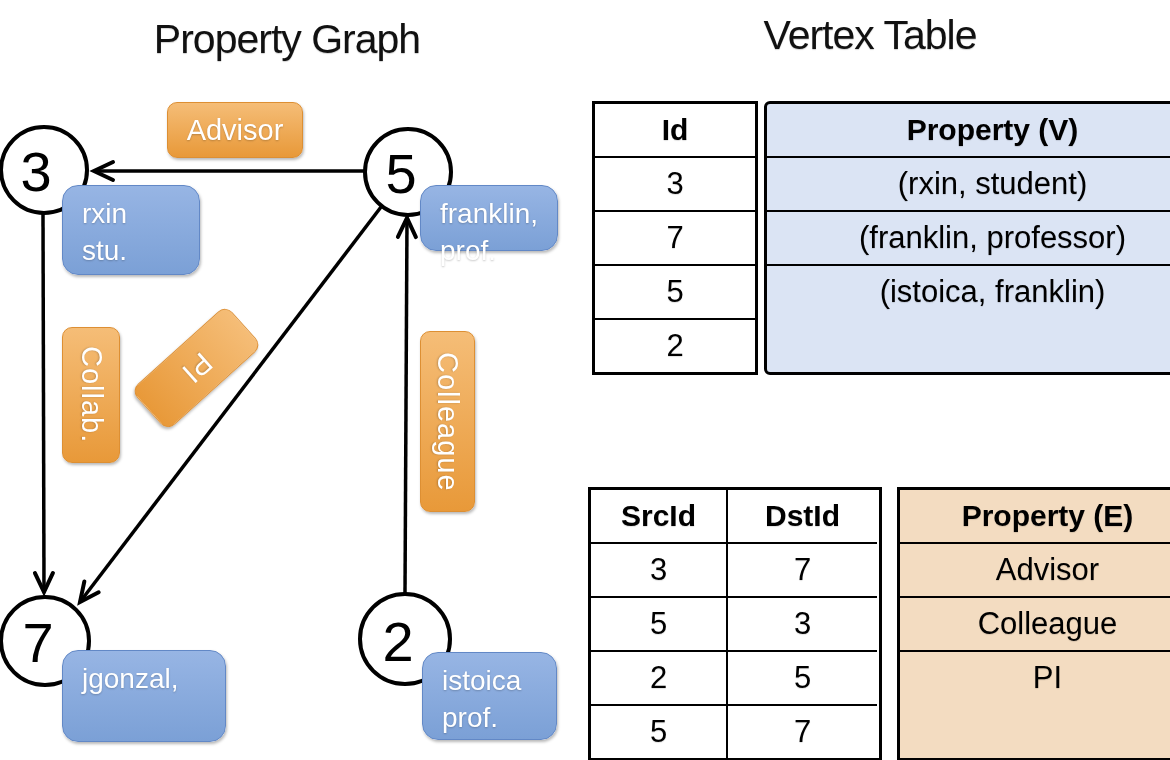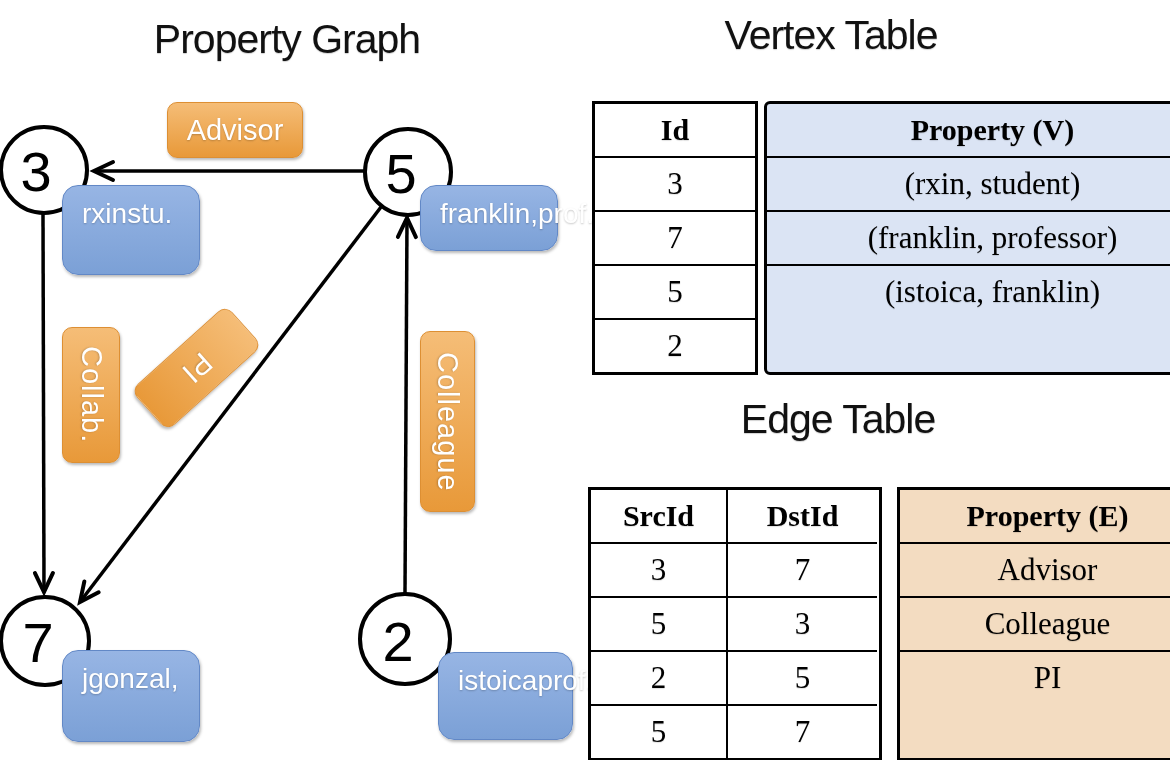--- a/index.html
+++ b/index.html
@@ -6,76 +6,75 @@
   .slide{
     position:relative;width:1170px;height:760px;background:#fff;overflow:hidden;
     font-family:"Liberation Sans","DejaVu Sans",sans-serif;color:#000;
   }
   .title{
     position:absolute;text-align:center;font-size:41px;font-weight:300;
     letter-spacing:-1px;color:#111;text-shadow:0 1px 1px rgba(0,0,0,0.18);
     white-space:nowrap;
   }
   #graph-title{left:2px;top:16px;width:570px;}
-  #vertex-title{left:546px;top:12px;width:570px;}
+  #vertex-title{left:585px;top:12px;width:570px;}
   #edge-title{left:553px;top:396px;width:570px;}
 
   
   #graph-svg{position:absolute;left:0;top:0;width:585px;height:760px;z-index:1;}
   .node-num{font-size:56px;font-weight:300;fill:#000;}
 
   .obox,.bbox{position:absolute;z-index:2;color:#fff;display:flex;align-items:center;justify-content:center;
     text-shadow:0 1px 2px rgba(0,0,0,0.22);box-sizing:border-box;}
   .obox{
     background:linear-gradient(180deg,var(--orange-top,#f5bd77) 0%,var(--orange-bottom,#e89939) 100%);
     border:1px solid var(--orange-border,#dd8f33);border-radius:10px;
     box-shadow:1px 2px 3px rgba(0,0,0,0.28);font-size:29px;
   }
   .bbox{
     background:linear-gradient(180deg,var(--blue-top,#97b5e4) 0%,var(--blue-bottom,#7ba0d6) 100%);
     border:1px solid var(--blue-border,#6288c6);border-radius:16px;
     box-shadow:1px 2px 3px rgba(0,0,0,0.28);font-size:28px;line-height:37px;
-    flex-direction:row;align-items:flex-start;justify-content:flex-start;padding:9px 0 0 19px;
+    flex-direction:column;align-items:flex-start;justify-content:flex-start;padding:9px 0 0 19px;
   }
   .vtext{writing-mode:vertical-rl;text-orientation:mixed;letter-spacing:1px;}
 
   #advisor-box{left:167px;top:102px;width:136px;height:56px;}
   #collab-box{left:62px;top:327px;width:58px;height:136px;}
   #pi-box{left:169px;top:304px;width:55px;height:128px;transform:rotate(48deg);}
   #colleague-box{left:420px;top:331px;width:55px;height:181px;}
   #rxin-box{left:62px;top:185px;width:138px;height:90px;}
   #franklin-box{left:420px;top:185px;width:138px;height:66px;}
-  #jgonzal-box{left:62px;top:650px;width:138px;height:92px;}
-  #istoica-box{left:438px;top:652px;width:135px;height:88px;}
+  #jgonzal-box{left:62px;top:650px;width:164px;height:92px;}
+  #istoica-box{left:422px;top:652px;width:135px;height:88px;}
 
   
   .dtable{position:absolute;display:flex;z-index:2;}
   #vertex-table{left:592px;top:101px;gap:6px;}
   #edge-table{left:588px;top:487px;gap:15px;}
   .sub{border:3px solid #000;background:#fff;box-sizing:border-box;}
   .cell{height:54px;display:flex;align-items:center;justify-content:center;
     font-size:31px;border-top:2px solid #000;box-sizing:border-box;
-    text-shadow:0 1px 1px rgba(0,0,0,0.12);white-space:nowrap;font-family:Liberation Serif, serif;}
+    text-shadow:0 1px 1px rgba(0,0,0,0.12);white-space:nowrap;}
   .cell.r0{height:52px;border-top:none;}
   .cell.head{font-weight:bold;font-size:30px;}
   .col{display:flex;flex-direction:column;}
   #vertex-id-sub{width:166px;}
   #vertex-prop-sub{width:457px;background:var(--vertex-property-fill,#dbe4f4);border-radius:6px;}
   #edge-ids-sub{width:294px;display:grid;grid-template-columns:135px 151px;}
   #edge-prop-sub{width:301px;background:var(--edge-property-fill,#f3dcc1);}
   #edge-ids-sub .c1{border-left:2px solid #000;}
 </style>
 </head>
 <body>
 
 <div class="slide">
 
   <div id="graph-title" class="title">Property Graph</div>
   <div id="vertex-title" class="title">Vertex Table</div>
-  <div id="edge-title" class="title">Edge Table</div>
 
   <svg id="graph-svg" viewBox="0 0 585 760">
     <defs>
       <marker id="arrow" markerUnits="userSpaceOnUse" markerWidth="28" markerHeight="28" refX="23" refY="13" orient="auto">
         <path d="M4,4 L23,13 L4,22" fill="none" stroke="#000" stroke-width="4" stroke-linecap="round" stroke-linejoin="miter"></path>
       </marker>
     </defs>
 
     <circle cx="44" cy="170" r="43" fill="#fff" stroke="#000" stroke-width="4"></circle>
     <circle cx="408" cy="172" r="43" fill="#fff" stroke="#000" stroke-width="4"></circle>

